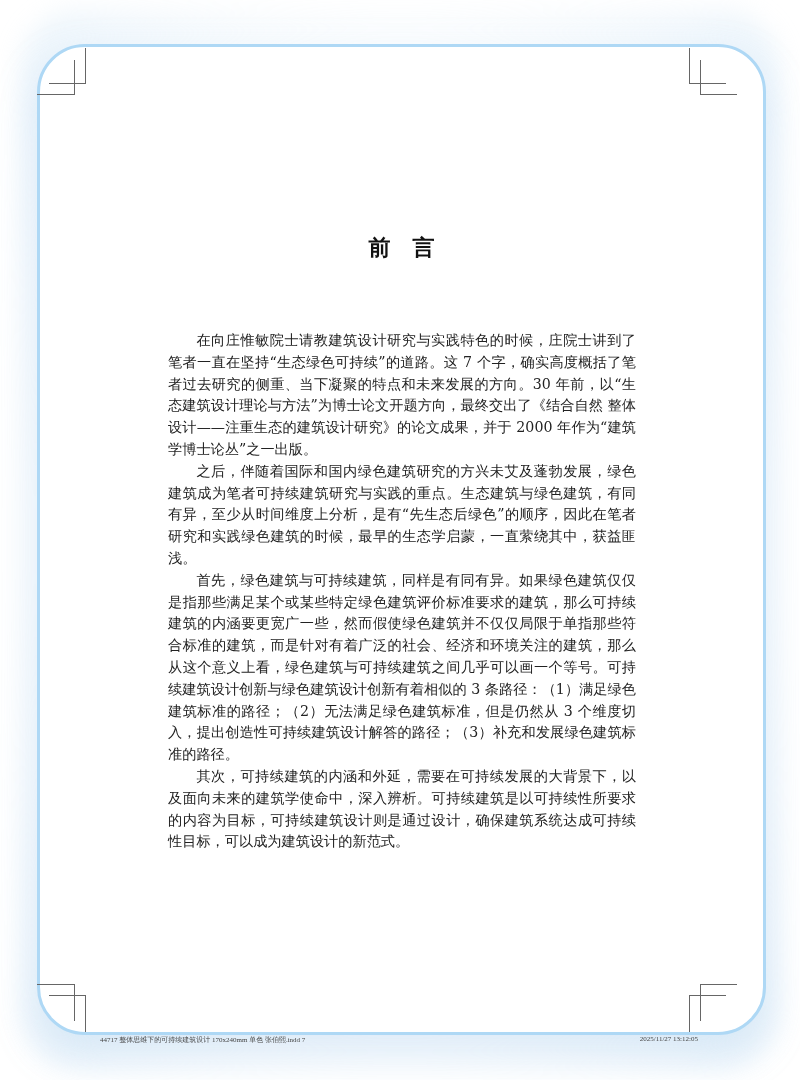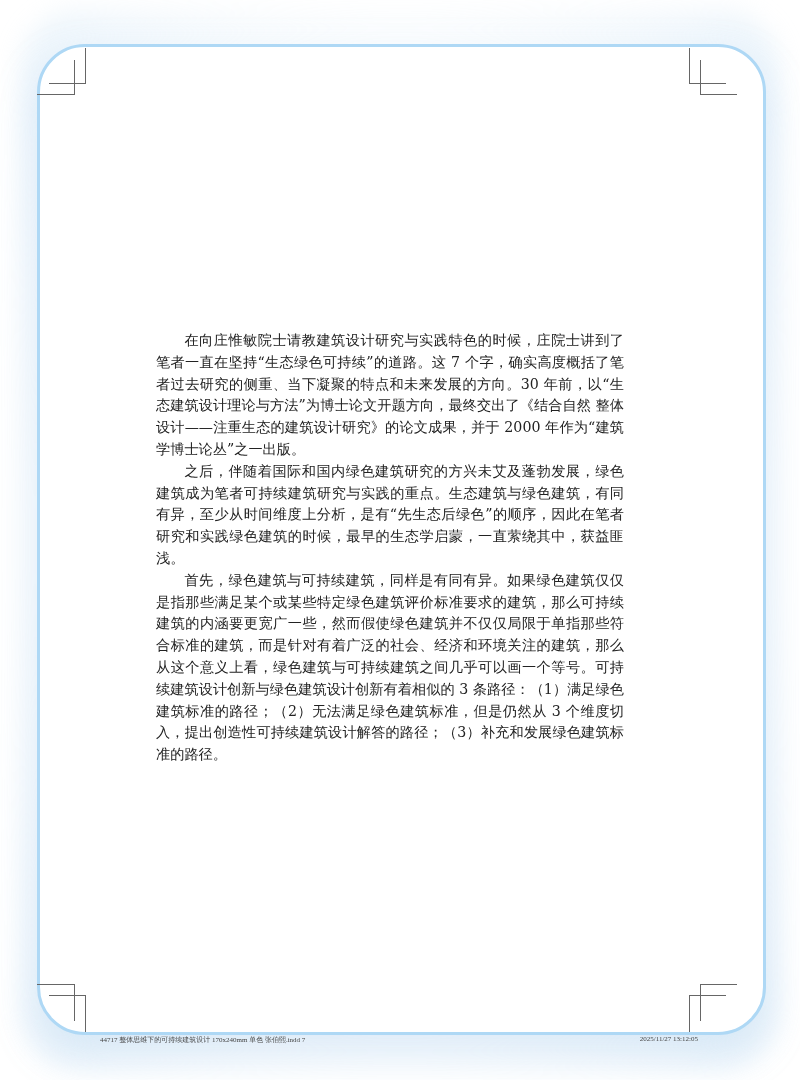--- a/index.html
+++ b/index.html
@@ -22,21 +22,21 @@
     }
     .crop { position: absolute; width: 40px; height: 40px; }
     .crop .l { position: absolute; background: #666; }
     .title {
       position: absolute; left: 0; right: 0; top: 186px; text-align: center;
       font-family: "DejaVu Sans", "Liberation Sans", sans-serif;
       font-size: 22px; font-weight: bold; letter-spacing: 22px; color: #111;
       padding-left: 22px;
     }
     .body-text {
-      position: absolute; left: 116px; top: 283px; width: 468px;
+      position: absolute; left: 128px; top: 283px; width: 468px;
       font-size: 14.2px; line-height: 21.8px; color: #222; text-align: justify;
     }
     .body-text p { margin: 0; text-indent: 2em; }
     .footer-left, .footer-right {
       position: absolute; top: 988px; font-size: 7px; color: #444;
       font-family: "Liberation Serif", serif;
     }
     .footer-left { left: 60px; }
     .footer-right { right: 65px; margin-left: 45px; }
   </style>
@@ -68,22 +68,24 @@
     <div class="l" style="left:48px; top:0px; width:1px; height:37px;"></div>
   </div>
 
   <div class="crop" style="right:34px; bottom:-3px;">
     <div class="l" style="left:11px; top:-11px; width:37px; height:1px;"></div>
     <div class="l" style="left:11px; top:-11px; width:1px; height:37px;"></div>
     <div class="l" style="left:0px; top:0px; width:37px; height:1px;"></div>
     <div class="l" style="left:0px; top:0px; width:1px; height:37px;"></div>
   </div>
 
+  <div class="title">前言</div>
 
   <div class="body-text">
     <p>在向庄惟敏院士请教建筑设计研究与实践特色的时候，庄院士讲到了笔者一直在坚持“生态绿色可持续”的道路。这 7 个字，确实高度概括了笔者过去研究的侧重、当下凝聚的特点和未来发展的方向。30 年前，以“生态建筑设计理论与方法”为博士论文开题方向，最终交出了《结合自然 整体设计——注重生态的建筑设计研究》的论文成果，并于 2000 年作为“建筑学博士论丛”之一出版。</p>
     <p>之后，伴随着国际和国内绿色建筑研究的方兴未艾及蓬勃发展，绿色建筑成为笔者可持续建筑研究与实践的重点。生态建筑与绿色建筑，有同有异，至少从时间维度上分析，是有“先生态后绿色”的顺序，因此在笔者研究和实践绿色建筑的时候，最早的生态学启蒙，一直萦绕其中，获益匪浅。</p>
     <p>首先，绿色建筑与可持续建筑，同样是有同有异。如果绿色建筑仅仅是指那些满足某个或某些特定绿色建筑评价标准要求的建筑，那么可持续建筑的内涵要更宽广一些，然而假使绿色建筑并不仅仅局限于单指那些符合标准的建筑，而是针对有着广泛的社会、经济和环境关注的建筑，那么从这个意义上看，绿色建筑与可持续建筑之间几乎可以画一个等号。可持续建筑设计创新与绿色建筑设计创新有着相似的 3 条路径：（1）满足绿色建筑标准的路径；（2）无法满足绿色建筑标准，但是仍然从 3 个维度切入，提出创造性可持续建筑设计解答的路径；（3）补充和发展绿色建筑标准的路径。</p>
+    <p>其次，可持续建筑的内涵和外延，需要在可持续发展的大背景下，以及面向未来的建筑学使命中，深入辨析。可持续建筑是以可持续性所要求的内容为目标，可持续建筑设计则是通过设计，确保建筑系统达成可持续性目标，可以成为建筑设计的新范式。</p>
   </div>
 
   <div class="footer-left">44717 整体思维下的可持续建筑设计 170x240mm 单色 张伯熙.indd   7</div>
   <div class="footer-right">2025/11/27   13:12:05</div>
 </div>
 
 </body></html>

